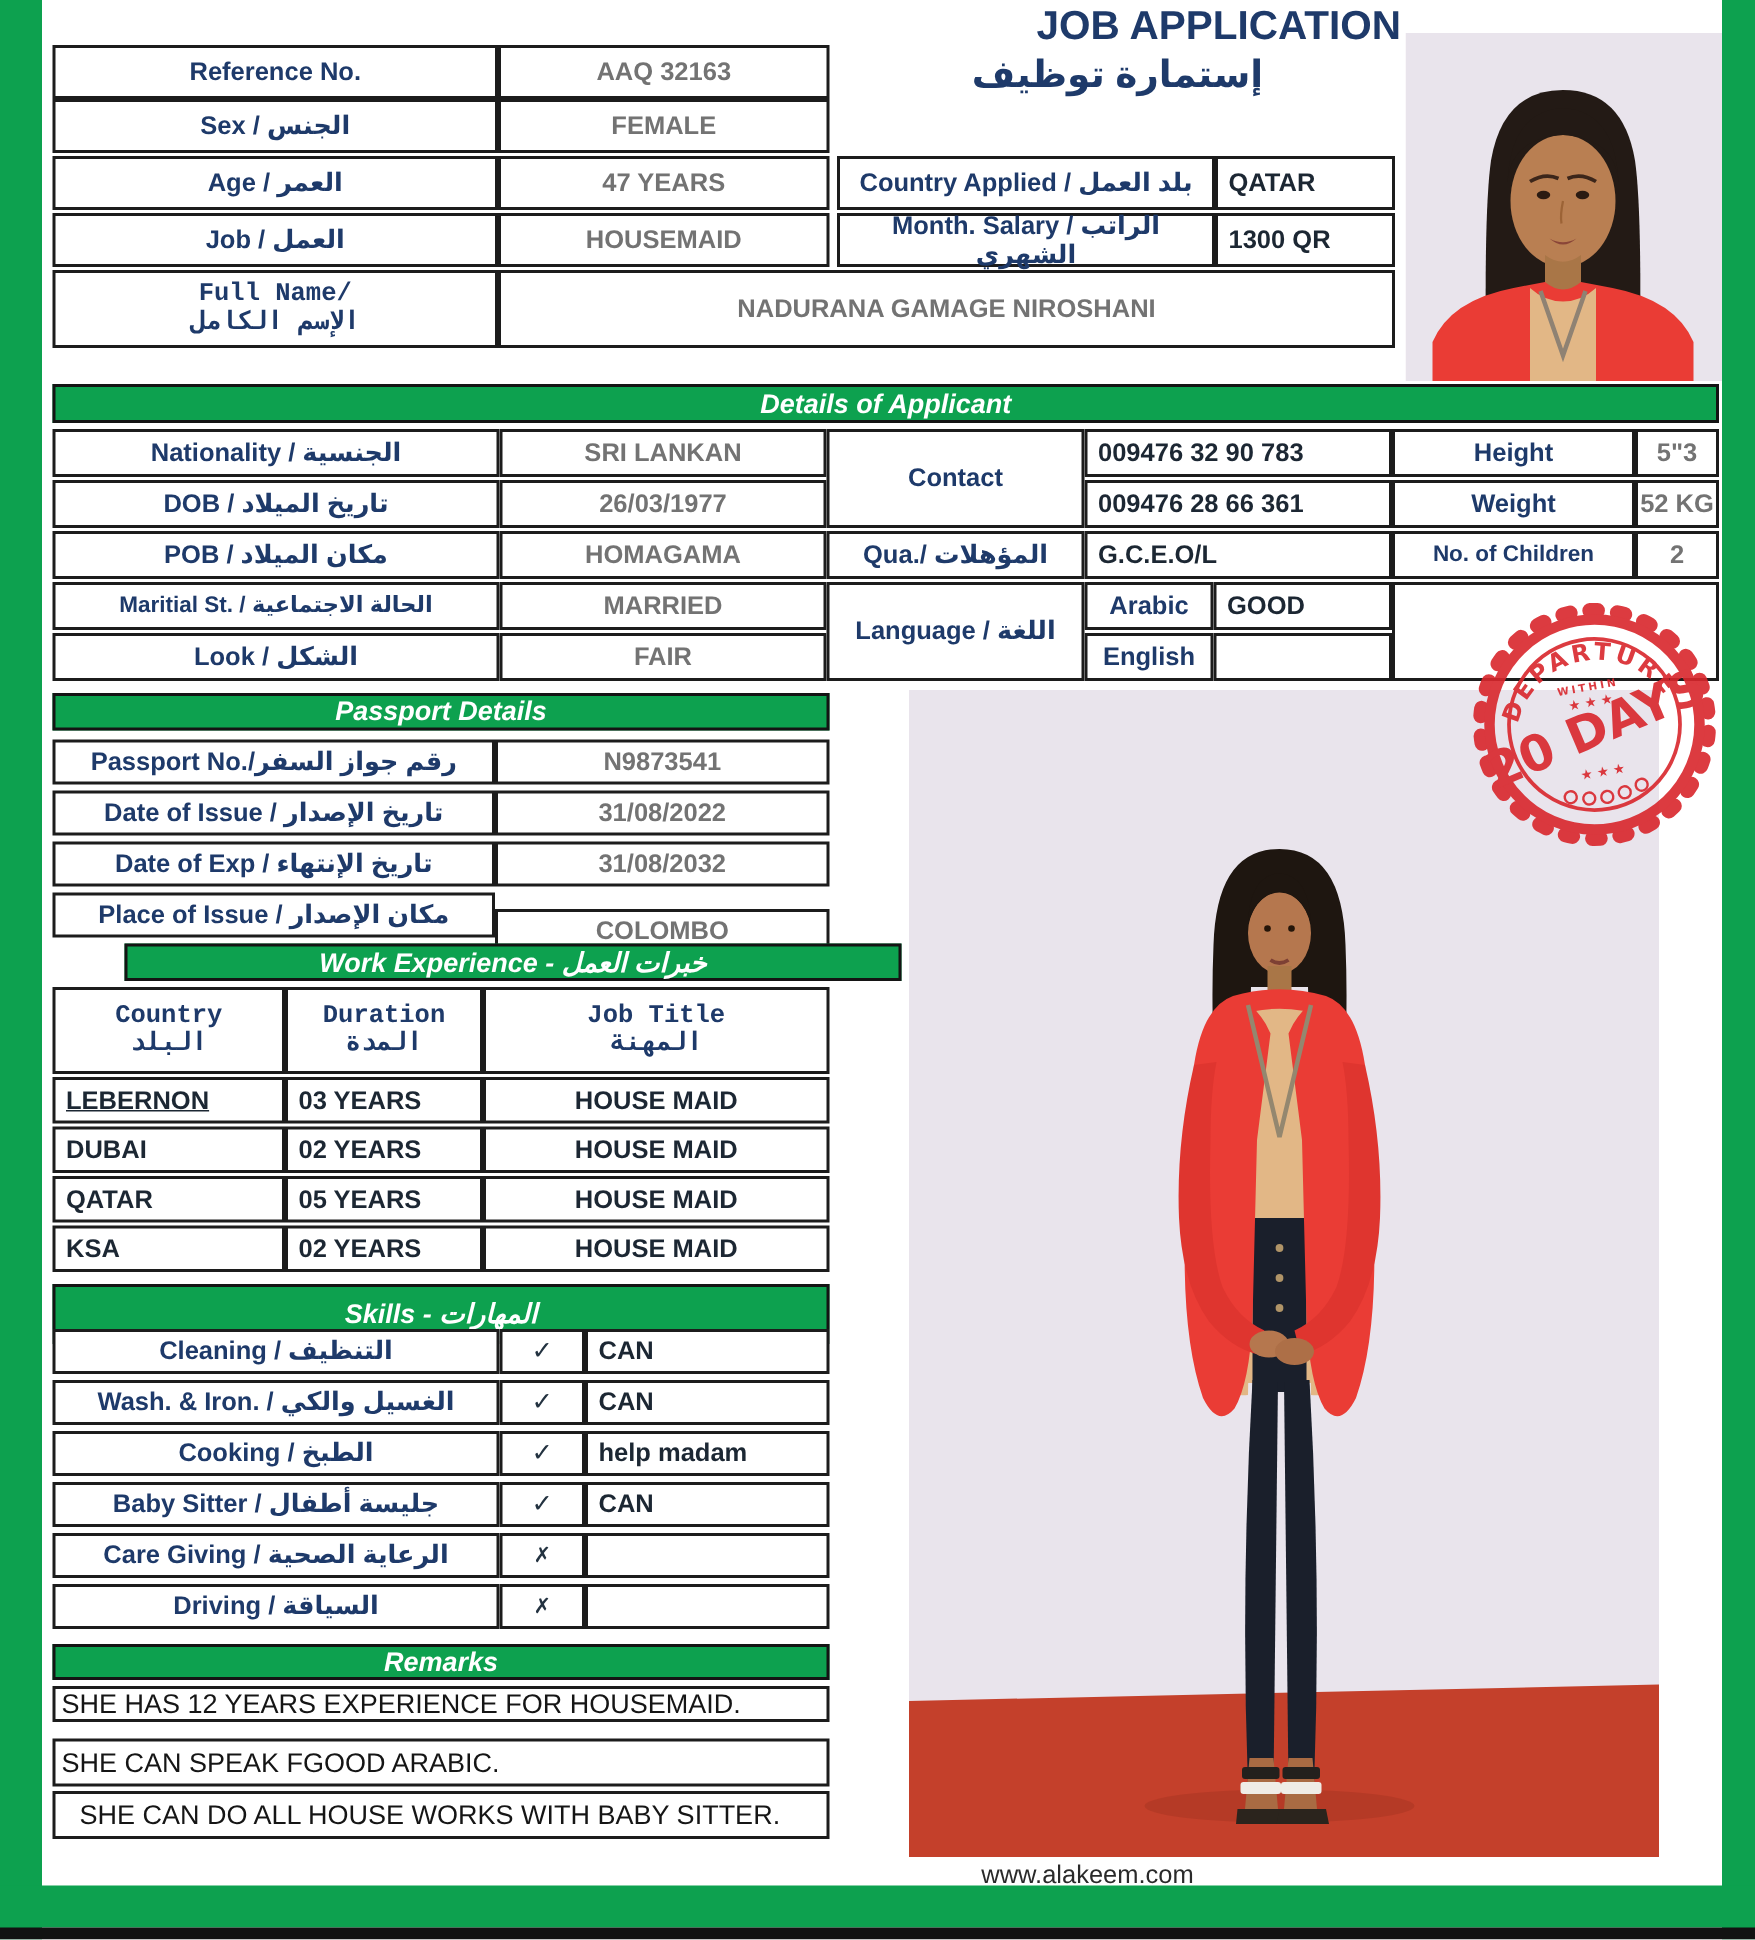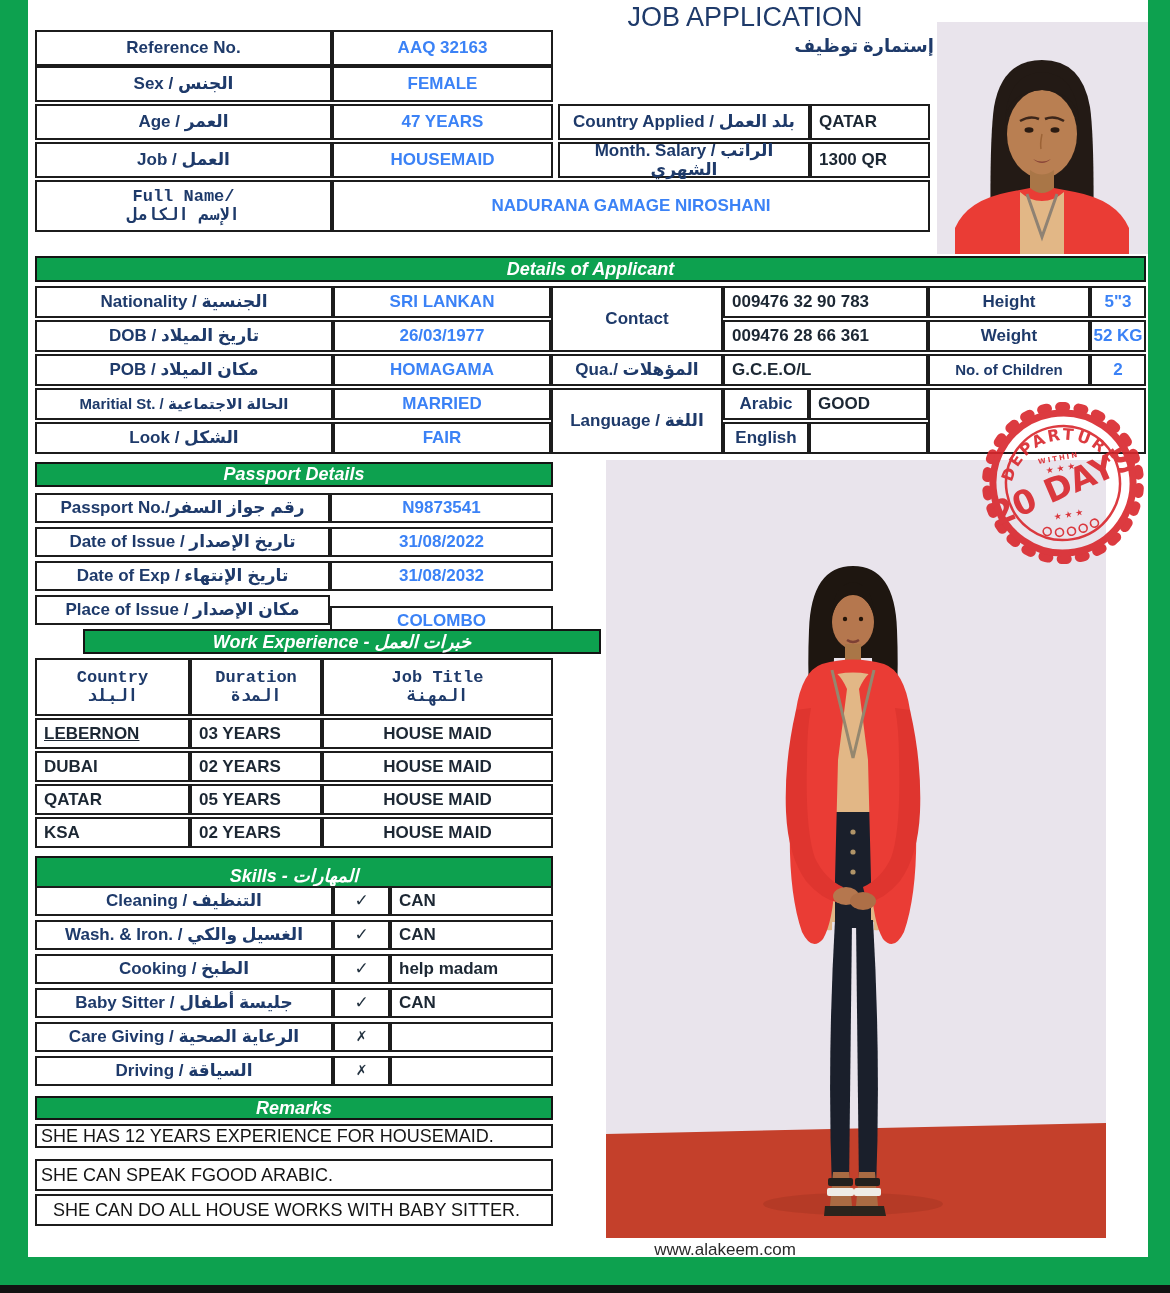--- a/index.html
+++ b/index.html
@@ -6,30 +6,30 @@
   html,body{margin:0;padding:0;}
   body{
     width:1170px;height:1293px;position:relative;background:#fff;overflow:hidden;
     font-family:"Liberation Sans","DejaVu Sans",sans-serif;
   }
   .abs{position:absolute;box-sizing:border-box;}
   .c{position:absolute;box-sizing:border-box;border:2px solid var(--bdr);background:#fff;
      display:flex;align-items:center;justify-content:center;text-align:center;line-height:1.12;}
   .l{font-weight:bold;color:var(--navy);font-size:17px;}
   .l.sm{font-size:15px;}
-  .v{font-weight:600;color:#3b82f6;font-size:17px;}
+  .v{font-weight:600;color:#737373;font-size:17px;}
   .dk{color:#1c2733;}
   .lft{justify-content:flex-start;padding-left:7px;text-align:left;}
   .banner{position:absolute;box-sizing:border-box;border:2px solid #141414;background:var(--g);
      color:#fff;font-weight:bold;font-style:italic;font-size:18px;
      display:flex;align-items:center;justify-content:center;}
   .col2{flex-direction:column;font-family:Liberation Mono, monospace;}
   .frame{position:absolute;background:var(--g);}
-  .title-en{font-size:27px;font-weight:normal;color:var(--navy);text-align:center;}
-  .title-ar{font-size:18px;font-weight:bold;color:var(--navy);text-align:right;margin-top:2px;}
+  .title-en{font-size:27px;font-weight:bold;color:var(--navy);text-align:right;}
+  .title-ar{font-size:25px;font-weight:bold;color:var(--navy);text-align:center;margin-top:2px;}
   .chk{font-size:17px;color:#233240;font-weight:bold;}
   .x{font-size:14px;}
   .remark{font-size:18px;font-weight:500;color:#151515;}
   .caption{font-size:17px;color:#2a2a2a;text-align:center;}
   svg text{font-family:"DejaVu Sans","Liberation Sans",sans-serif;}
 </style>
 </head>
 <body>
 
 <div class="frame" style="left:0;top:0;width:28px;height:1293px;"></div>

